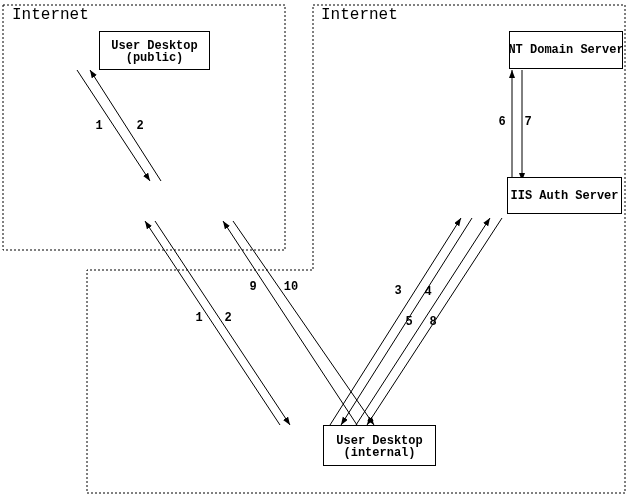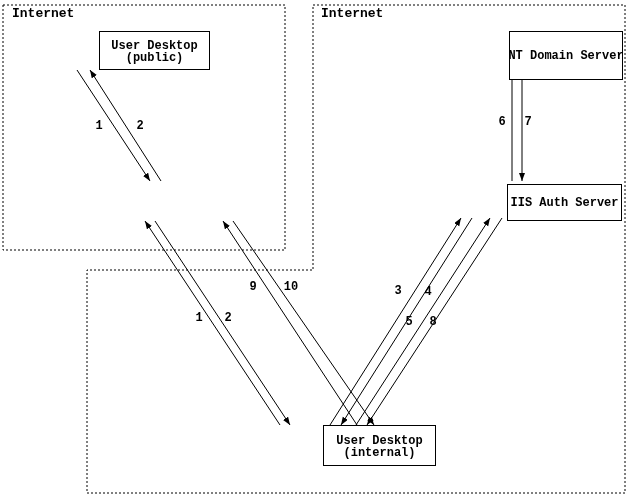--- a/index.html
+++ b/index.html
@@ -17,22 +17,22 @@
     left: 0; top: 0;
     width: 627px; height: 497px;
     z-index: 1;
   }
   .zone { fill: none; stroke: #000000; stroke-width: 1; stroke-dasharray: 2 2; }
   .edge { stroke: #000000; stroke-width: 1; }
   .arrowhead { fill: #000000; }
   .zone-label {
     position: absolute;
     z-index: 3;
-    font-size: 13px;
-    font-weight: bold;
+    font-size: 16px;
+    font-weight: normal;
     letter-spacing: 0px;
     white-space: nowrap;
   }
   .node {
     position: absolute;
     z-index: 2;
     box-sizing: border-box;
     background: #ffffff;
     border: 1px solid #000000;
     display: flex;
@@ -92,26 +92,26 @@
 
   <div class="zone-label" style="left: 12px; top: 6px;">Internet</div>
   <div class="zone-label" style="left: 321px; top: 6px;">Internet</div>
 
   <div class="node" style="left: 51px; top: 31px; width: 111px; height: 39px;">
     <div class="node-title">User Desktop</div>
     <div class="node-sub">(public)</div>
   </div>
 
 
-  <div class="node" style="left: 461px; top: 31px; width: 114px; height: 49px;">
+  <div class="node" style="left: 461px; top: 31px; width: 114px; height: 38px;">
     <div class="node-title">NT Domain Server</div>
     <div class="node-sub"></div>
   </div>
 
-  <div class="node" style="left: 459px; top: 184px; width: 115px; height: 37px;">
+  <div class="node" style="left: 459px; top: 177px; width: 115px; height: 37px;">
     <div class="node-title">IIS Auth Server</div>
     <div class="node-sub"></div>
   </div>
 
   <div class="node" style="left: 275px; top: 425px; width: 113px; height: 41px;">
     <div class="node-title">User Desktop</div>
     <div class="node-sub">(internal)</div>
   </div>
 
   <div class="num" style="left: 99px; top: 126px;">1</div>

